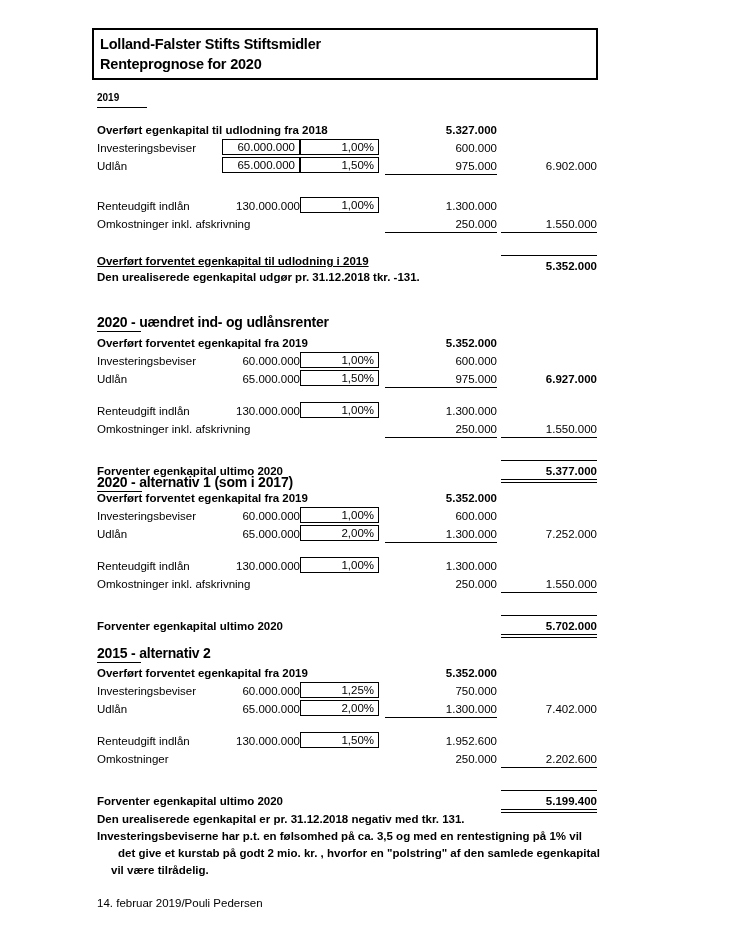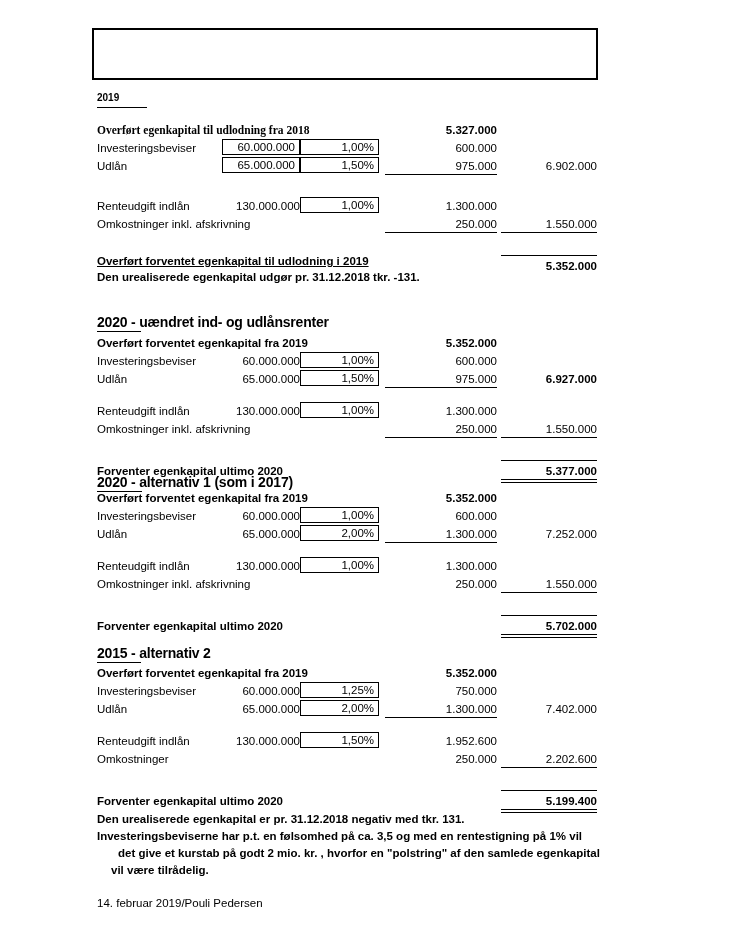--- a/index.html
+++ b/index.html
@@ -113,25 +113,27 @@
     font-weight: bold;
   }
   .foot.plain { font-weight: normal; margin-top: 16px; }
 </style>
 </head>
 <body>
 
 <div class="page">
 
   <div class="title-box">
+    <div class="title-line">Lolland-Falster Stifts Stiftsmidler</div>
+    <div class="title-line">Renteprognose for 2020</div>
   </div>
 
   <div id="sections-root">
       <div class="sec-head small" style="left: 97px; top: 90px;"><span class="txt">2019</span><span class="rule" style="width: 50px;"></span></div>
-      <div class="t b" style="left: 97px; top: 123px; font-family: Liberation Serif, serif;">Overført egenkapital til udlodning fra 2018</div>
+      <div class="t b" style="left: 97px; top: 123px;">Overført egenkapital til udlodning fra 2018</div>
       <div class="num b" style="left: 337px; width: 160px; top: 123px;">5.327.000</div>
       <div class="t" style="left: 97px; top: 141px;">Investeringsbeviser</div>
       <div class="cell" style="left: 222px; width: 78px; top: 139px;">60.000.000</div>
       <div class="cell" style="left: 300px; width: 79px; top: 139px;">1,00%</div>
       <div class="num" style="left: 337px; width: 160px; top: 141px;">600.000</div>
       <div class="t" style="left: 97px; top: 159px;">Udlån</div>
       <div class="cell" style="left: 222px; width: 78px; top: 157px;">65.000.000</div>
       <div class="cell" style="left: 300px; width: 79px; top: 157px;">1,50%</div>
       <div class="num" style="left: 337px; width: 160px; top: 159px;">975.000</div>
       <div class="num" style="left: 437px; width: 160px; top: 159px;">6.902.000</div>

